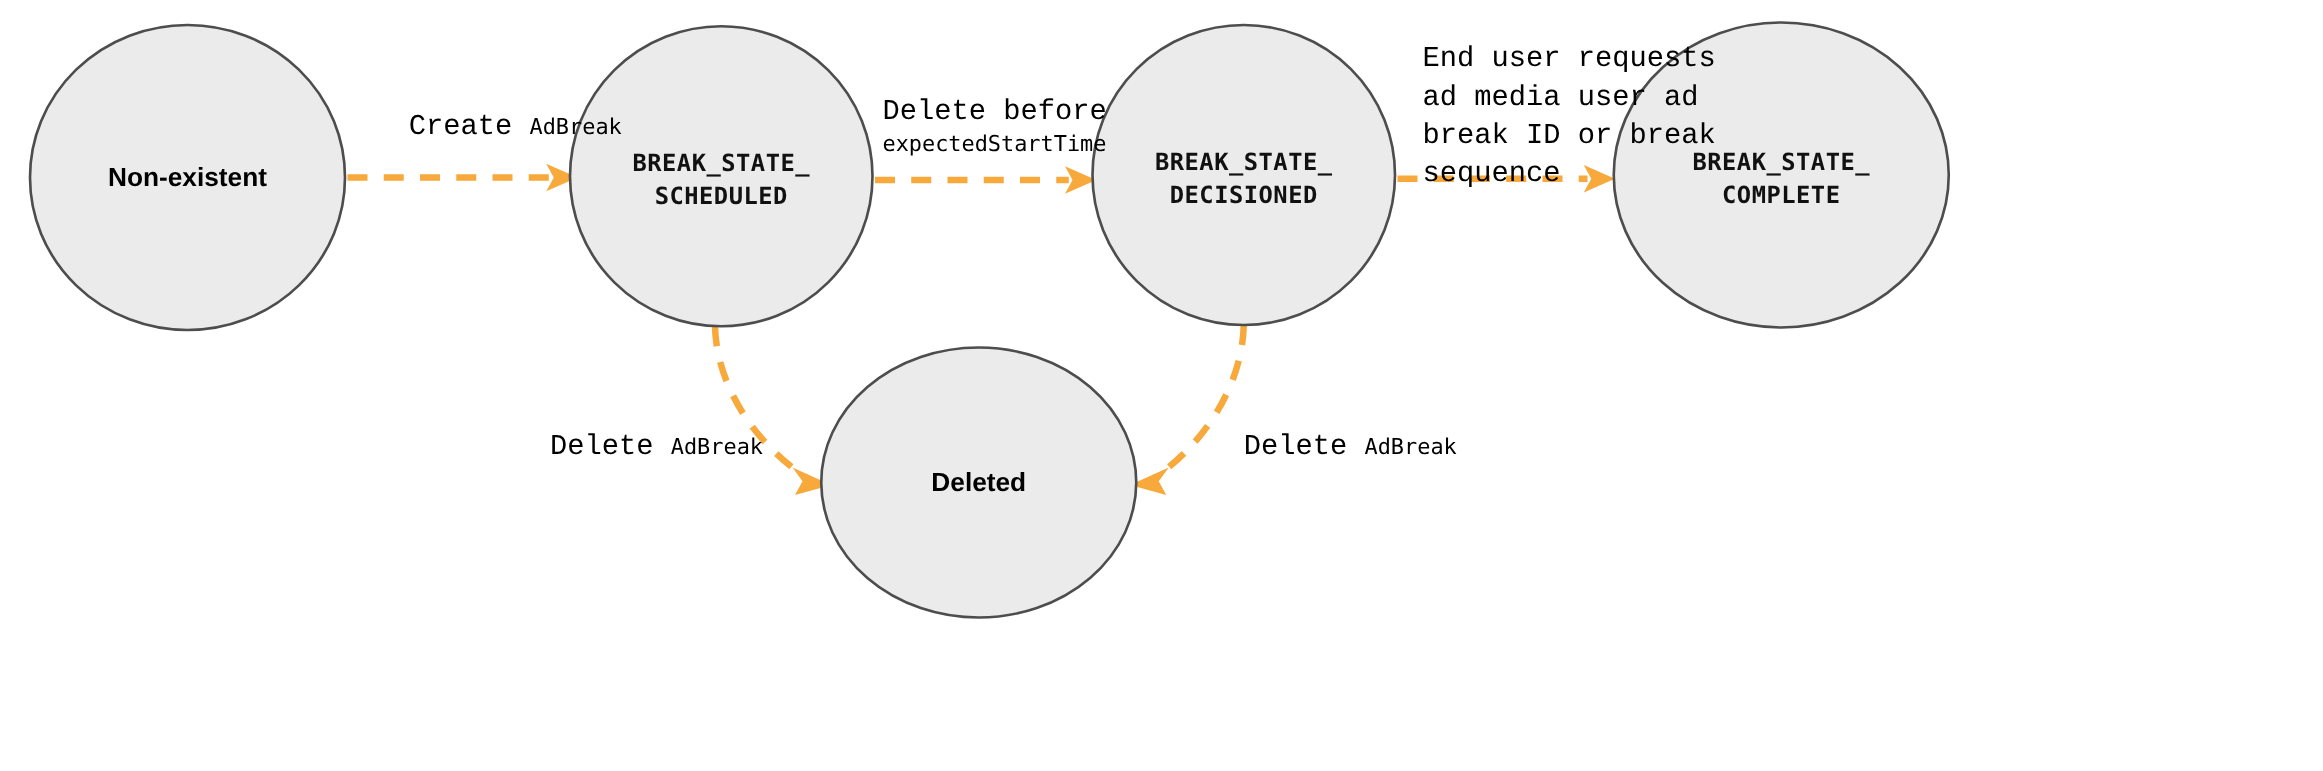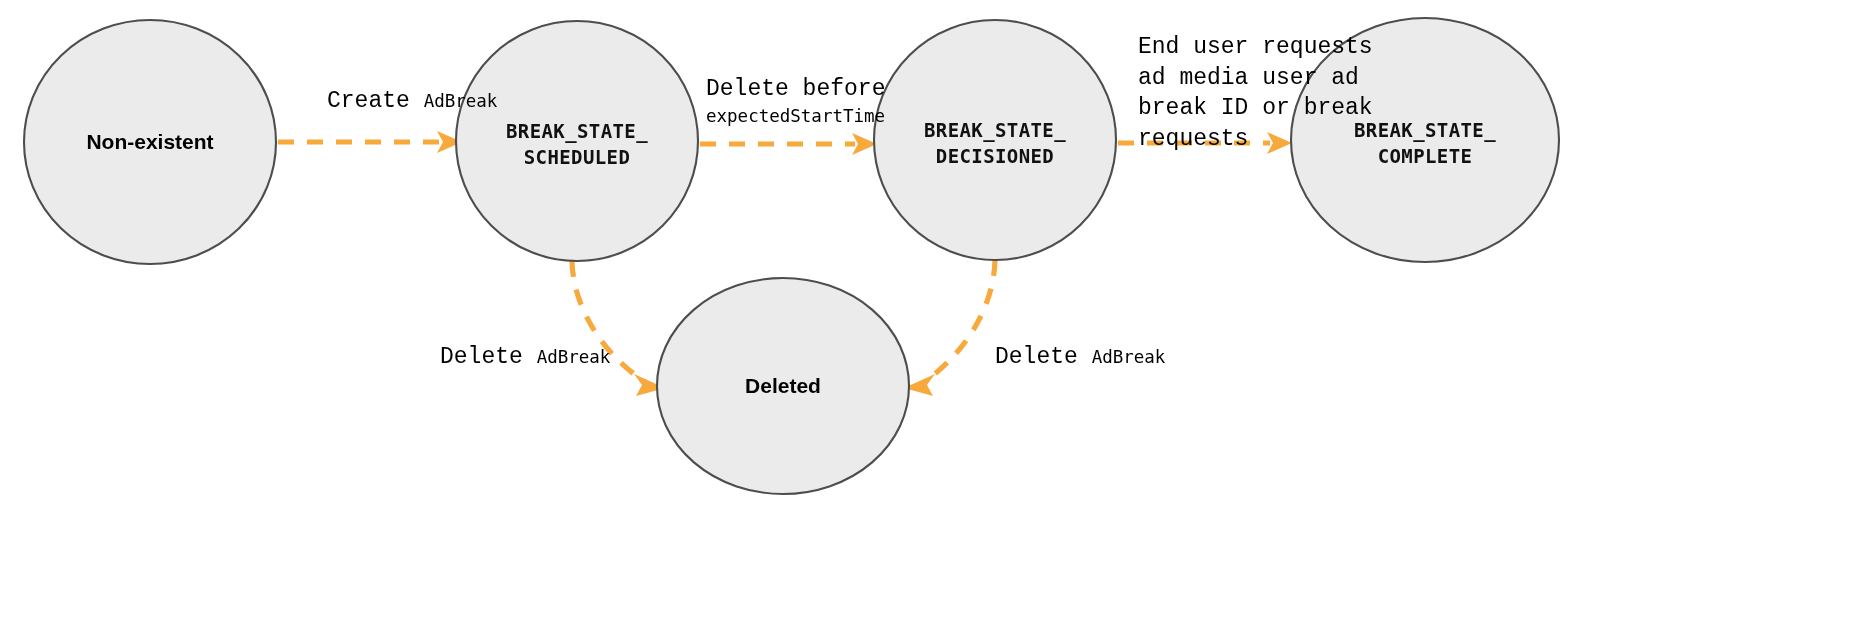--- a/index.html
+++ b/index.html
@@ -144,21 +144,21 @@
         <div><span class="edge-label-text">Create </span><span class="edge-label-mono">AdBreak</span></div>
       </div>
       <div class="edge-label-box align-left" style="left: 706px; top: 74px; width: 180px;">
         <div><span class="edge-label-text">Delete before</span></div>
         <div><span class="edge-label-mono">expectedStartTime</span></div>
       </div>
       <div class="edge-label-box align-left" style="left: 1138px; top: 32px; width: 160px;">
         <div><span class="edge-label-text">End user requests</span></div>
         <div><span class="edge-label-text">ad media user ad</span></div>
         <div><span class="edge-label-text">break ID or break</span></div>
-        <div><span class="edge-label-text">requests</span></div>
+        <div><span class="edge-label-text">sequence</span></div>
       </div>
       <div class="edge-label-box align-left" style="left: 440px; top: 342px; width: 175px;">
         <div><span class="edge-label-text">Delete </span><span class="edge-label-mono">AdBreak</span></div>
       </div>
       <div class="edge-label-box align-left" style="left: 995px; top: 342px; width: 175px;">
         <div><span class="edge-label-text">Delete </span><span class="edge-label-mono">AdBreak</span></div>
       </div>
     </div>
 
 </div>

